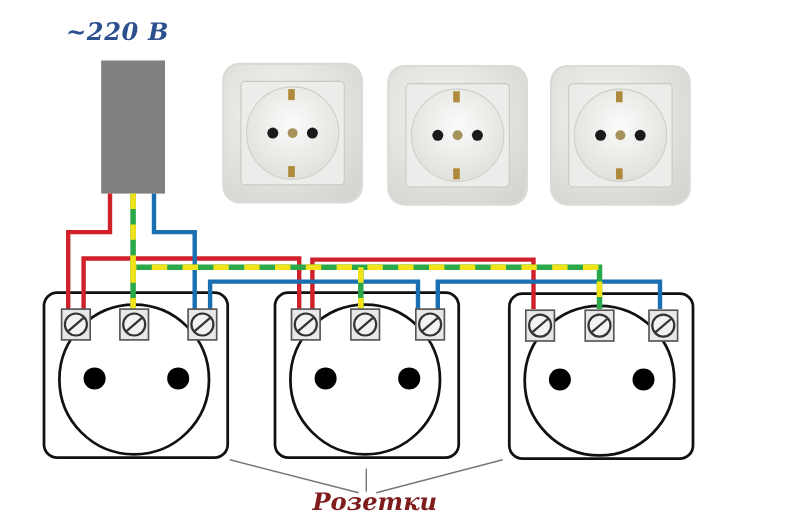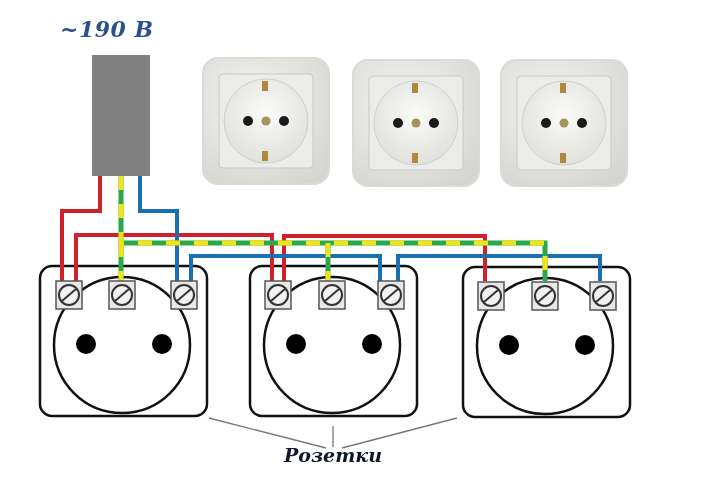--- a/index.html
+++ b/index.html
@@ -1,24 +1,24 @@
 <!DOCTYPE html>
 <html><head>
 <meta charset="utf-8">
 <style>
   html,body{margin:0;padding:0;background:#ffffff;}
   body{width:720px;height:480px;position:relative;overflow:hidden;font-family:"DejaVu Serif",serif;}
   .voltage{position:absolute;left:60px;top:16px;font-family:"DejaVu Serif",serif;font-weight:bold;font-style:italic;font-size:22px;color:#2c4f8e;letter-spacing:0.5px;}
-  .caption{position:absolute;left:284px;top:444px;font-family:"DejaVu Serif",serif;font-weight:bold;font-style:italic;font-size:19px;color:#0f172a;}
+  .caption{position:absolute;left:284px;top:444px;font-family:"DejaVu Serif",serif;font-weight:bold;font-style:italic;font-size:22px;color:#7f1d1d;}
   svg{position:absolute;left:0;top:0;}
 </style>
 </head>
 <body>
 
-<div class="voltage">~190 В</div>
+<div class="voltage">~220 В</div>
 
 <svg width="720" height="480" viewBox="0 0 720 480">
   <defs>
     <radialGradient id="plateG" cx="40%" cy="35%" r="80%">
       <stop offset="0" stop-color="#f4f4f2"></stop>
       <stop offset="1" stop-color="#d4d4d0"></stop>
     </radialGradient>
     <radialGradient id="cupG" cx="50%" cy="40%" r="60%">
       <stop offset="0" stop-color="#fbfbfa"></stop>
       <stop offset="1" stop-color="#e0e0dc"></stop>

